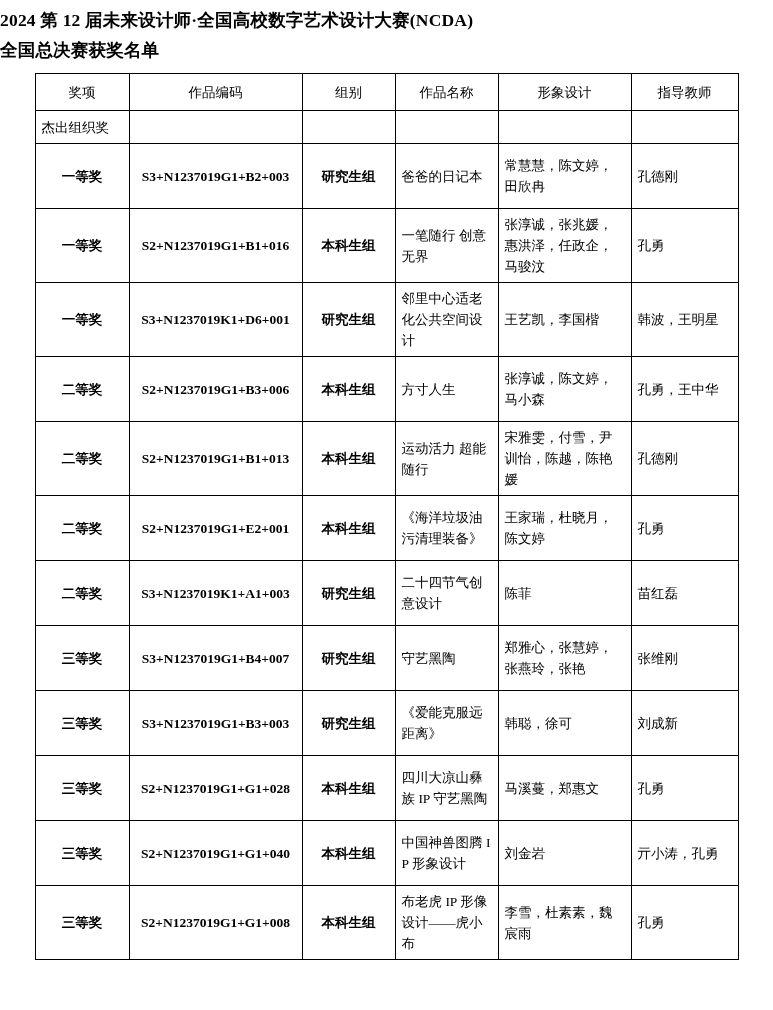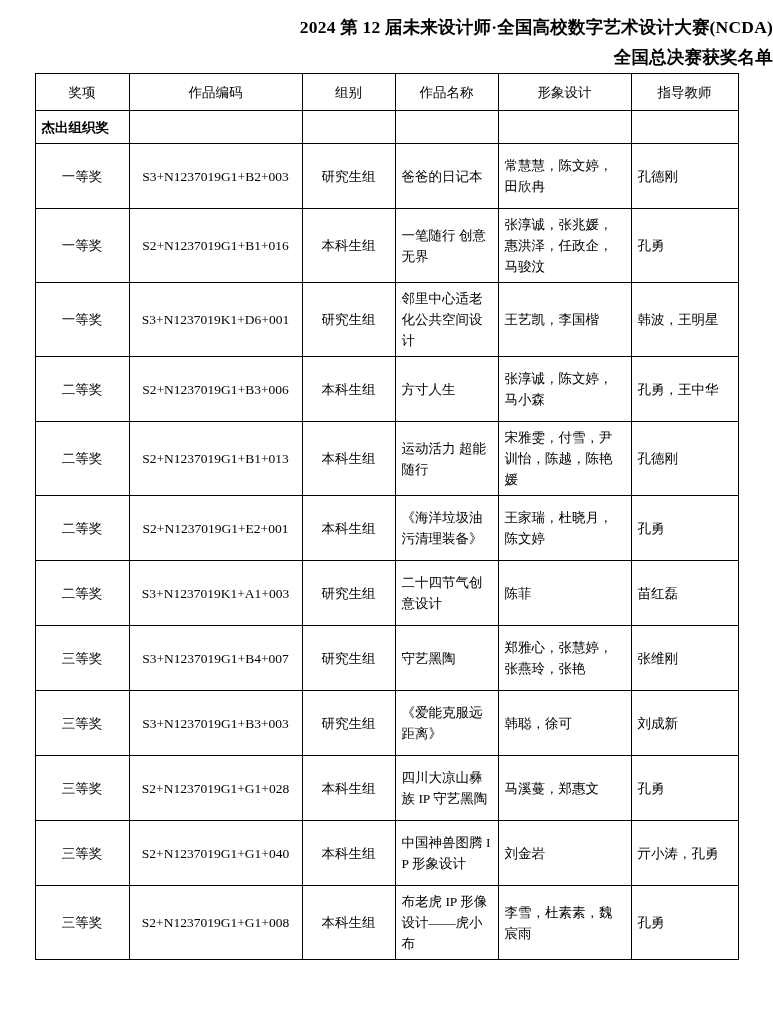--- a/index.html
+++ b/index.html
@@ -15,34 +15,34 @@
     overflow: hidden;
   }
   .page {
     width: 773px;
     height: 1010px;
     position: relative;
     box-sizing: border-box;
     padding: 0;
   }
   .title-block {
-    text-align: right;
-    padding-top: 12px;
+    text-align: left;
+    padding-top: 5px;
   }
   .title-line {
     font-weight: bold;
     font-size: 17.5px;
     line-height: 30px;
     letter-spacing: 0.2px;
     color: #000;
   }
   table.award-table {
     border-collapse: collapse;
     width: 703px;
-    margin: 1px auto 0 auto;
+    margin: 8px auto 0 auto;
     table-layout: fixed;
   }
   table.award-table td,
   table.award-table th {
     border: 1px solid #000000;
     font-size: 13.5px;
     line-height: 21px;
     vertical-align: middle;
     padding: 5px 6px;
     font-family: "Liberation Serif", "DejaVu Serif", serif;
@@ -52,26 +52,25 @@
     font-weight: normal;
     height: 26px;
   }
   col.c-award   { width: 94px; }
   col.c-code    { width: 173px; }
   col.c-group   { width: 93px; }
   col.c-work    { width: 103px; }
   col.c-authors { width: 133px; }
   col.c-teacher { width: 107px; }
 
-  td.center { text-align: center; }
+  td.center { text-align: center; font-weight: bold; }
   td.left { text-align: left; }
   td.row-org {
     text-align: left;
     padding-left: 8px;
-    font-weight: bold;
   }
   tr.data-row td {
     height: 54px;
   }
   tr.org-row td {
     height: 22px;
   }
   .cell-text {
     display: block;
     word-break: break-all;

